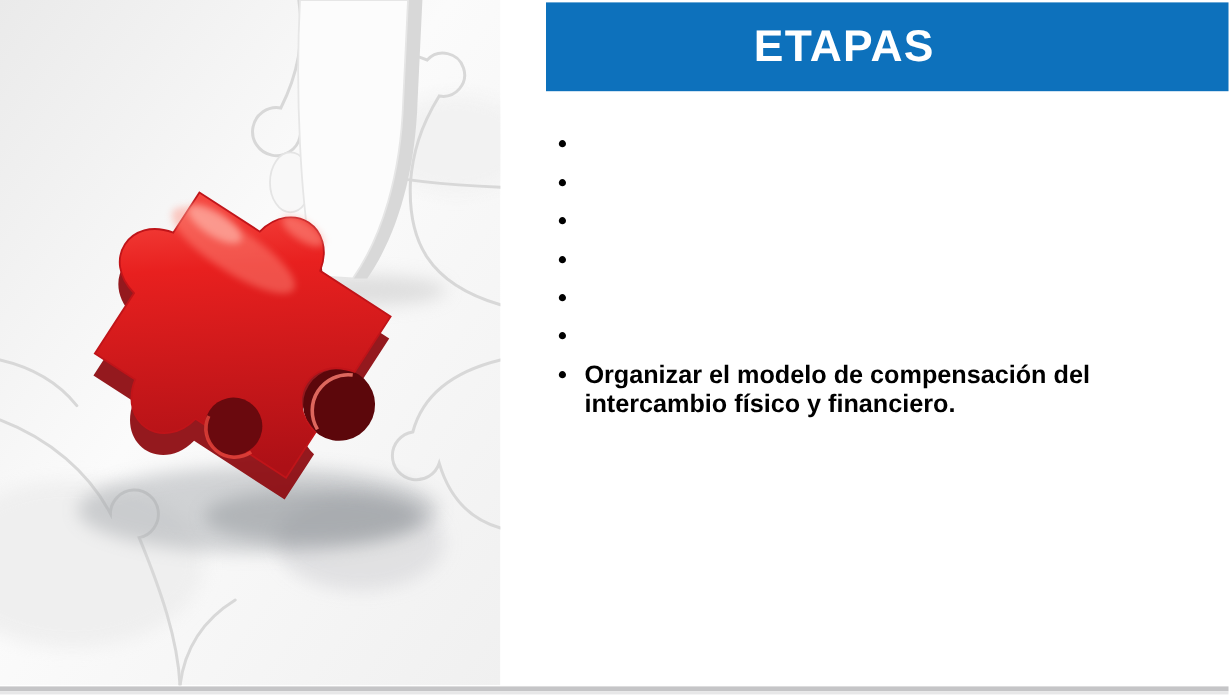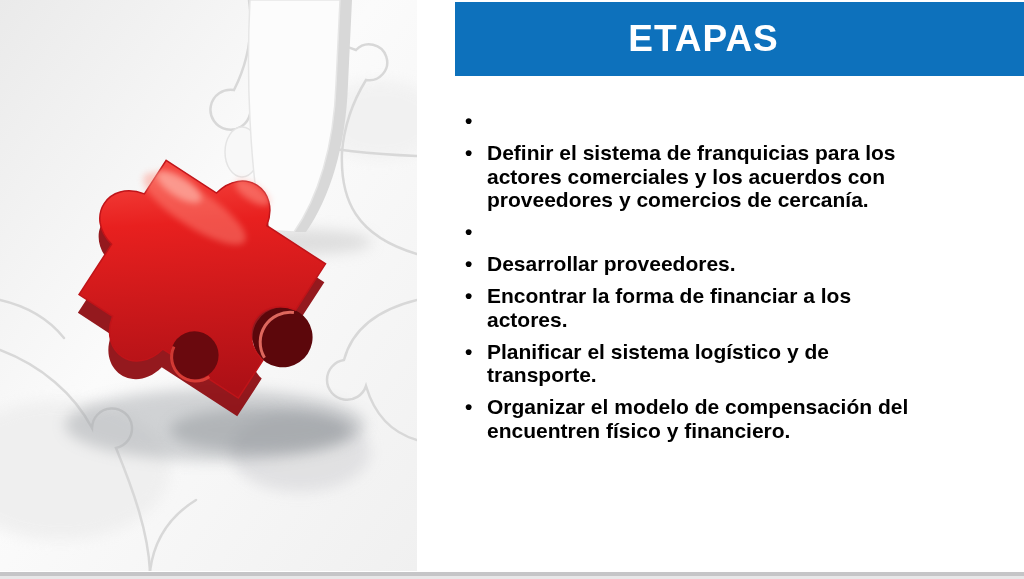--- a/index.html
+++ b/index.html
@@ -104,45 +104,37 @@
   <div class="header">
     <h1>ETAPAS</h1>
   </div>
 
   <ul class="bullets">
     <li>
       <span class="marker">•</span>
     </li>
     <li>
       <span class="marker">•</span>
-      <span class="btext">Definir el sistema de franquicias para los
-actores comerciales y los acuerdos con
-proveedores y comercios de cercanía.</span>
     </li>
     <li>
       <span class="marker">•</span>
     </li>
     <li>
       <span class="marker">•</span>
-      <span class="btext">Desarrollar proveedores.</span>
     </li>
     <li>
       <span class="marker">•</span>
-      <span class="btext">Encontrar la forma de financiar a los
-actores.</span>
     </li>
     <li>
       <span class="marker">•</span>
-      <span class="btext">Planificar el sistema logístico y de
-transporte.</span>
     </li>
     <li>
       <span class="marker">•</span>
       <span class="btext">Organizar el modelo de compensación del
-encuentren físico y financiero.</span>
+intercambio físico y financiero.</span>
     </li>
   </ul>
 
   <div class="bottom-bar">
     <div class="b1"></div>
     <div class="b2"></div>
   </div>
 
 </div>
 

